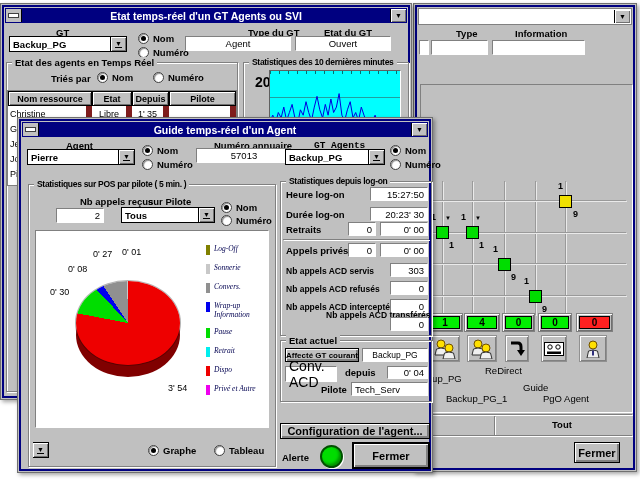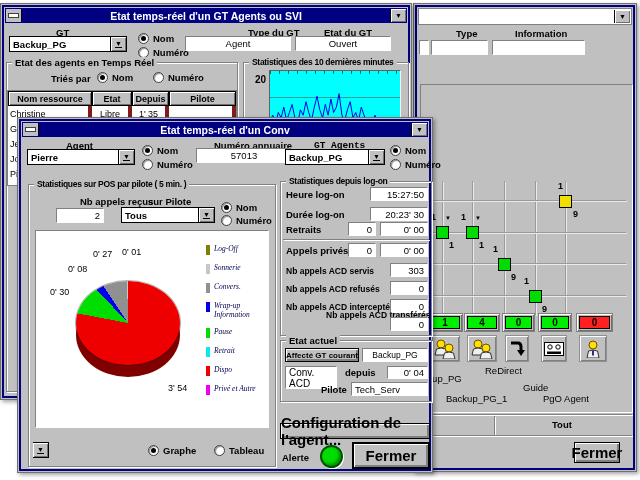--- a/index.html
+++ b/index.html
@@ -15,21 +15,21 @@
   .sysbox .dash{width:9px;height:3px;background:#fff;border:1px solid #404040;}
   .maxbtn{position:absolute;right:1px;top:1px;width:15px;height:13px;background:#c0c0c0;border-left:1px solid #000;
           box-shadow:inset 1px 1px 0 #fff,inset -1px -1px 0 #707070;
           display:flex;align-items:center;justify-content:center;color:#000;font-size:7px;line-height:1;}
   .lbl{position:absolute;font-size:9.5px;font-weight:bold;white-space:nowrap;color:#000;}
   .lbl-sm{font-size:8.5px;}
   .fld{position:absolute;background:#fff;border:1px solid;border-color:#808080 #fff #fff #808080;
        font-size:9.5px;display:flex;align-items:center;padding:0 3px;color:#000;box-sizing:border-box;}
   .fld.c{justify-content:center;}.fld.r{justify-content:flex-end;}
   .btn{position:absolute;background:#c0c0c0;border:1px solid #000;box-shadow:inset 1px 1px 0 #fff,inset -2px -2px 0 #808080;
-       font-size:15px;font-weight:bold;display:flex;align-items:center;justify-content:center;color:#000;box-sizing:border-box;}
+       font-size:11px;font-weight:bold;display:flex;align-items:center;justify-content:center;color:#000;box-sizing:border-box;}
   .btn.def{border:2px solid #000;}
   .grp{position:absolute;border:1px solid #808080;box-shadow:1px 1px 0 #ffffff,inset 1px 1px 0 #ffffff;box-sizing:border-box;}
   .cap{position:absolute;top:-6px;left:5px;background:#c0c0c0;padding:0 3px;font-size:9.5px;font-weight:bold;white-space:nowrap;}
   .cap-sm{font-size:8.5px;letter-spacing:-0.3px;}
   .radio{position:absolute;display:flex;align-items:center;gap:4px;font-size:9.5px;font-weight:bold;}
   .radio .dot{width:11px;height:11px;border-radius:50%;background:#fff;border:1px solid #404040;
               box-shadow:inset 1px 1px 1px #909090;box-sizing:border-box;position:relative;flex:none;}
   .radio.sel .dot::after{content:"";position:absolute;inset:2px;border-radius:50%;background:#000;}
   .combo{position:absolute;display:flex;box-sizing:border-box;}
   .combo .cv{flex:1;background:#fff;border:1px solid #000;font-size:9.5px;font-weight:bold;
@@ -39,21 +39,21 @@
              display:flex;align-items:center;justify-content:center;}
   .combo .ca span{font-size:7px;line-height:1;border-bottom:1px solid #000;}
   .cpanel{position:absolute;background:#fff;border:1px solid;border-color:#808080 #fff #fff #808080;}
   .plab{position:absolute;font-size:9px;color:#000;white-space:nowrap;}
   #legend{position:absolute;left:170px;top:14px;width:60px;display:flex;flex-direction:column;gap:9px;}
   .litem{display:flex;gap:4px;align-items:flex-start;}
   .lsw{width:4px;height:10px;flex:none;}
   .ltx{font-size:7.5px;font-style:italic;font-family:"Liberation Serif",serif;color:#000050;line-height:1.15;}
   .thc{position:absolute;background:#c0c0c0;border:1px solid #000;box-shadow:inset 1px 1px 0 #fff,inset -1px -1px 0 #707070;
        font-size:9px;font-weight:bold;display:flex;align-items:center;justify-content:center;box-sizing:border-box;}
-  .tcell{position:absolute;background:#fff;border-right:4px solid #7f1d1d;font-size:9px;display:flex;align-items:center;
+  .tcell{position:absolute;background:#fff;border-right:6px solid #7f1d1d;font-size:9px;display:flex;align-items:center;
          padding:0 2px;box-sizing:border-box;color:#000;}
   .gline{position:absolute;background:#9a9a9a;box-shadow:1px 1px 0 #eaeaea;}
   .node{position:absolute;width:13px;height:13px;border:1px solid #000;box-sizing:border-box;}
   .nlab{position:absolute;font-size:9px;font-weight:bold;color:#000;}
   .narr{position:absolute;font-size:6px;color:#000;}
   .cnt{position:absolute;background:#c0c0c0;border:1px solid #808080;box-shadow:inset 1px 1px 0 #fff,inset -1px -1px 0 #707070;
        padding:2px;box-sizing:border-box;}
   .cnt .cv2{width:100%;height:100%;border:1px solid #000;display:flex;align-items:center;justify-content:center;
             font-size:10px;font-weight:bold;box-sizing:border-box;}
   .ifr{position:absolute;background:#c0c0c0;border:1px solid #909090;box-shadow:inset 1px 1px 0 #fff,inset -1px -1px 0 #808080;
@@ -256,37 +256,37 @@
         <div class="tcell" style="left: 161px; top: 60px; width: 67px; height: 15px; justify-content: center;"></div>
         <div class="tcell" style="left: 0px; top: 75px; width: 84px; height: 15px;">Pierre</div>
         <div class="tcell" style="left: 84px; top: 75px; width: 40px; height: 15px; justify-content: center;"></div>
         <div class="tcell" style="left: 124px; top: 75px; width: 37px; height: 15px; justify-content: center;"></div>
         <div class="tcell" style="left: 161px; top: 75px; width: 67px; height: 15px; justify-content: center;"></div>
       </div>
 
     <div class="grp" style="left:242px;top:58px;width:166px;height:330px;">
       <span class="cap cap-sm">Statistiques des 10 dernières minutes</span>
     </div>
-    <div class="lbl" style="left:254px;top:70px;font-size:10px;">20</div>
+    <div class="lbl" style="left:254px;top:70px;font-size:14px;">20</div>
     <div id="tchart" style="position: absolute; left: 268px; top: 66px; width: 132px; height: 58px; border-width: 1px; border-style: solid; border-image: initial; border-color: rgb(96, 96, 96) rgb(255, 255, 255) rgb(255, 255, 255) rgb(96, 96, 96); box-sizing: border-box; background: rgb(0, 255, 255);">
       <div style="position:absolute;left:0;top:0;right:0;height:3px;background:repeating-linear-gradient(90deg,#007070 0 1px,transparent 1px 9px);"></div>
       <div style="position:absolute;left:0;top:26px;right:0;height:1px;background:#20a0a0;"></div>
       <svg id="spark" width="130" height="54" style="position:absolute;left:0;top:1px;">
           <polyline points="0.0,48.6 2.8,43.2 5.5,51.3 8.3,40.5 11.1,45.9 13.8,35.1 16.6,48.6 19.4,40.5 22.1,32.4 24.9,45.9 27.7,51.3 30.4,37.8 33.2,43.2 36.0,29.7 38.7,40.5 41.5,48.6 44.3,35.1 47.0,24.3 49.8,37.8 52.6,45.9 55.3,32.4 58.1,43.2 60.9,27.0 63.6,40.5 66.4,35.1 69.1,21.6 71.9,43.2 74.7,48.6 77.4,37.8 80.2,29.7 83.0,45.9 85.7,40.5 88.5,48.6 91.3,35.1 94.0,43.2 96.8,51.3 99.6,45.9 102.3,48.6 105.1,43.2 107.9,51.3 110.6,48.6 113.4,54.0 116.2,51.3 118.9,54.0 121.7,54.0 124.5,54.0 127.2,54.0 130.0,54.0" fill="none" stroke="#0000e0" stroke-width="1"></polyline>
         </svg>
     </div>
   </div>
 
   <div class="win" id="win2" style="left:17px;top:117px;width:416px;height:356px;z-index:3;">
     <div class="navy"></div>
     <div class="tbar">
       <div class="sysbox">
           <div class="dash"></div>
         </div>
-      <span>Etat temps-réel d'un Conv</span>
+      <span>Guide temps-réel d'un Agent</span>
       <div class="maxbtn">▼</div>
     </div>
 
     <div class="lbl" style="left:48px;top:22px;">Agent</div>
     <div class="combo" style="left:9px;top:31px;width:108px;height:16px;">
       <div class="cv">Pierre</div>
       <div class="ca">
           <span>▼</span>
         </div>
     </div>
@@ -416,21 +416,21 @@
     <div class="lbl lbl-sm" style="left:268px;top:184px;">Nb appels ACD interceptés</div>
     <div class="fld r" style="left:372px;top:181px;width:38px;height:14px;">0</div>
     <div class="lbl lbl-sm" style="left:268px;top:192px;padding-left:40px;">Nb appels ACD transférés</div>
     <div class="fld r" style="left:372px;top:199px;width:38px;height:14px;">0</div>
 
     <div class="grp" style="left:262px;top:222px;width:152px;height:62px;">
       <span class="cap">Etat actuel</span>
     </div>
     <div class="btn" style="left:267px;top:230px;width:74px;height:14px;font-size:8px;">Affecté GT courant</div>
     <div class="fld c" style="left:344px;top:230px;width:66px;height:14px;font-size:8.5px;">Backup_PG</div>
-    <div class="fld c" style="left:267px;top:248px;width:52px;height:23px;font-size:10px;">Conv. ACD</div>
+    <div class="fld c" style="left:267px;top:248px;width:52px;height:16px;font-size:14px;">Conv. ACD</div>
     <div class="lbl" style="left:327px;top:249px;">depuis</div>
     <div class="fld r" style="left:369px;top:248px;width:41px;height:13px;">0' 04</div>
     <div class="lbl" style="left:303px;top:266px;">Pilote</div>
     <div class="fld" style="left:333px;top:264px;width:77px;height:14px;">Tech_Serv</div>
 
     <div class="btn" style="left:262px;top:305px;width:150px;height:16px;">Configuration de l'agent...</div>
     <div class="lbl" style="left:264px;top:334px;">Alerte</div>
     <div class="led" style="left: 302px; top: 327px; width: 23px; height: 23px; background-color: rgb(0, 221, 0);"></div>
     <div class="btn def" style="left:334px;top:324px;width:78px;height:27px;">Fermer</div>
   </div>

